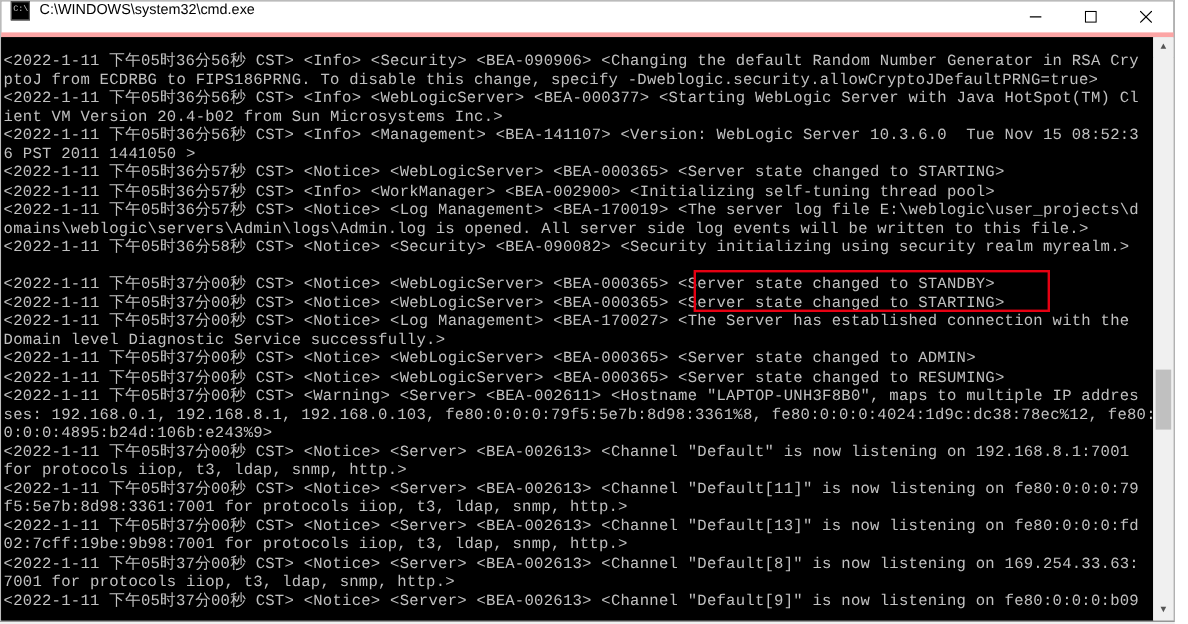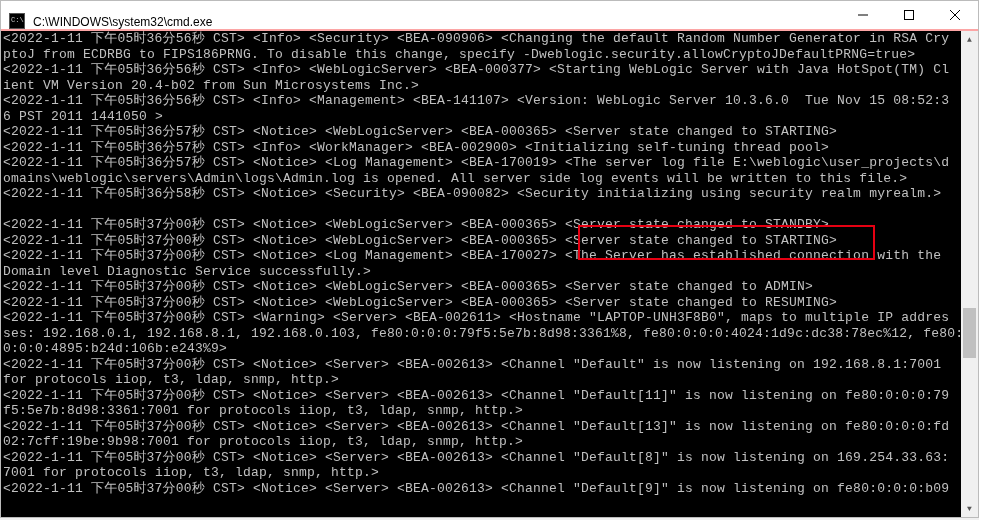--- a/index.html
+++ b/index.html
@@ -1,25 +1,25 @@
 <!DOCTYPE html>
 <html><head>
 <meta charset="utf-8">
 <style>
   * { margin: 0; padding: 0; box-sizing: border-box; }
   body { width: 990px; height: 520px; overflow: hidden; font-family: Consolas, "Courier New", monospace; background: #f0f0f0; }
   .window { width: 979px; height: 518px; background: #000; border: 1px solid #bbb; position: relative; }
-  .titlebar { height: 30px; background: #fff; display: flex; align-items: flex-end; border-bottom: 2px solid #fca5a5; }
+  .titlebar { height: 30px; background: #fff; display: flex; align-items: flex-start; border-bottom: 4px solid #fca5a5; }
   .title-icon { width: 16px; height: 16px; margin: 0 8px; background: #000; border: 1px solid #555; position: relative; }
   .title-icon::after { content: "C:\\"; color: #ccc; font-size: 7px; position: absolute; top: 2px; left: 1px; }
   .title-text { flex: 1; font-family: "Segoe UI", sans-serif; font-size: 12px; color: #000; }
   .title-controls { display: flex; height: 100%; }
   .title-btn { width: 46px; height: 100%; display: flex; align-items: center; justify-content: center; font-family: "Segoe UI", sans-serif; font-size: 11px; color: #000; }
   .title-btn svg { stroke: #000; }
-  .terminal { position: absolute; top: 30px; left: 0; right: 17px; bottom: 0; background: #000; color: #c0c0c0; font-size: 13px; line-height: 15.5px; white-space: pre; overflow: hidden; padding: 0 2px; letter-spacing: 0.2px; }
+  .terminal { position: absolute; top: 30px; left: 0; right: 17px; bottom: 0; background: #000; color: #c0c0c0; font-size: 13px; line-height: 15.5px; white-space: pre; overflow: hidden; padding: 12px 2px; letter-spacing: 0.2px; }
   .scrollbar { position: absolute; right: 0; top: 30px; bottom: 0; width: 17px; background: #f0f0f0; }
   .sb-btn { width: 17px; height: 17px; background: #f0f0f0; display: flex; align-items: center; justify-content: center; }
   .sb-btn.down { position: absolute; bottom: 0; }
   .sb-track { position: absolute; top: 17px; bottom: 17px; left: 0; right: 0; background: #f0f0f0; }
   .sb-thumb { position: absolute; left: 2px; right: 2px; top: 260px; height: 50px; background: #c0c0c0; }
   .arrow { font-size: 8px; color: #555; }
   .highlight-box { position: absolute; border: 2px solid #e60012; pointer-events: none; }
   .hi1 { left: 577px; top: 224px; width: 297px; height: 35px; }
   .right-strip { position: absolute; right: 0; top: 0; width: 11px; height: 520px; background: #fff; }
 </style>

